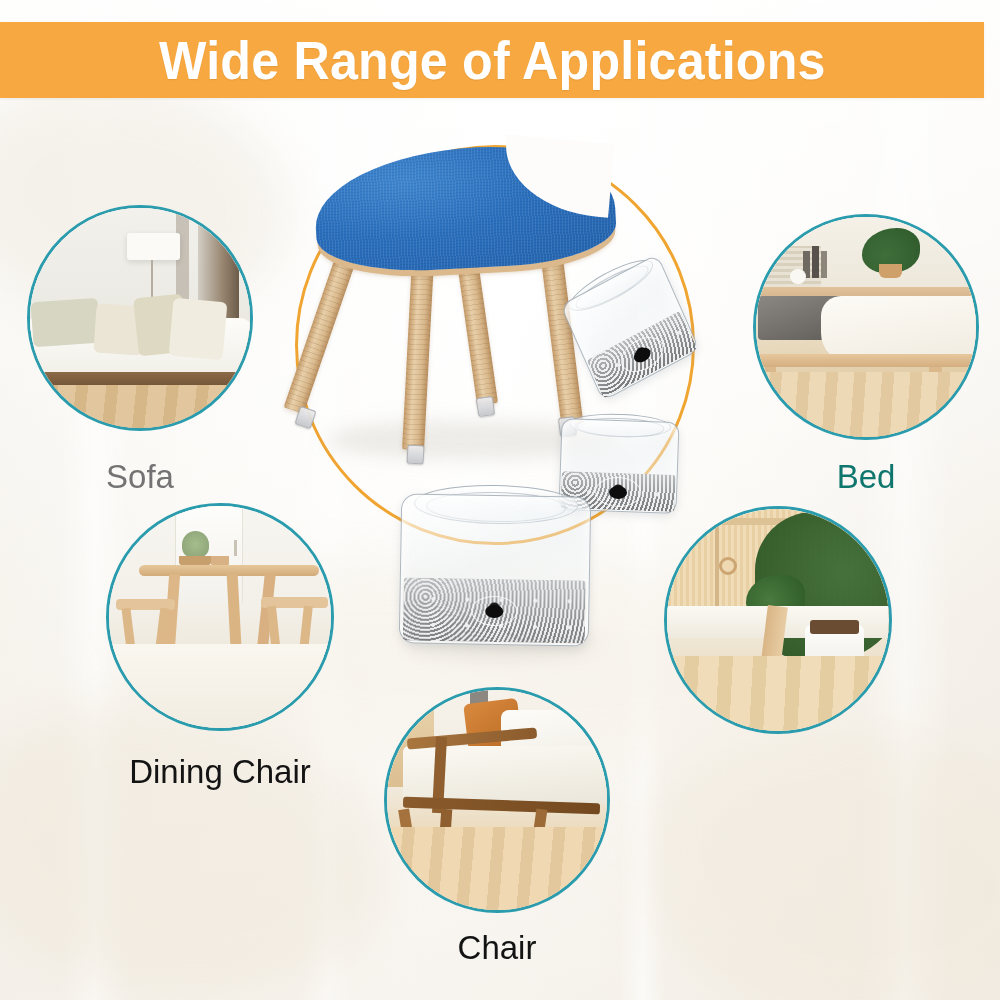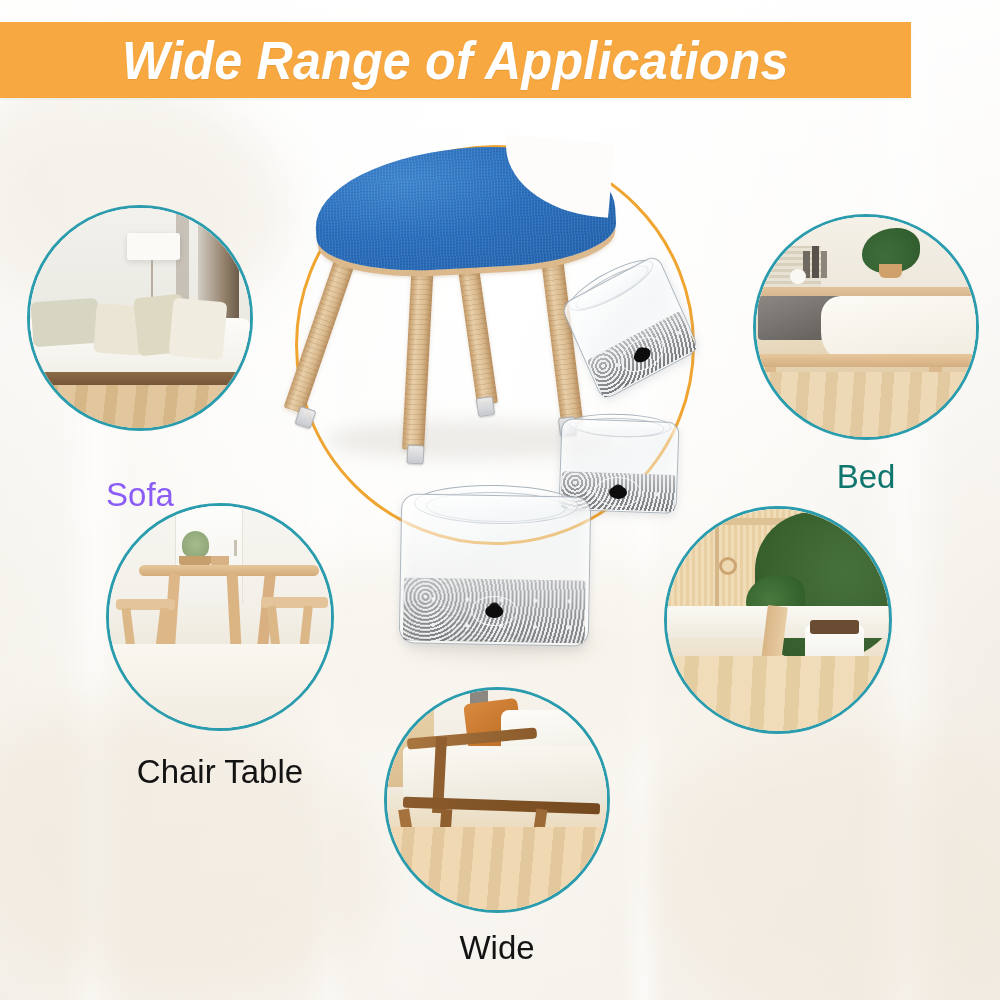--- a/index.html
+++ b/index.html
@@ -19,25 +19,24 @@
   .bg-wash.w2 {
     background:
       linear-gradient(180deg, rgba(255,255,255,.92) 0%, rgba(255,255,255,.55) 34%, rgba(249,246,240,.2) 60%, rgba(241,235,226,.55) 100%);
   }
   
   .pillar { position:absolute; top:0; bottom:0; background:linear-gradient(90deg,rgba(255,255,255,0),rgba(255,255,255,.85),rgba(255,255,255,0)); }
   .smudge { position:absolute; border-radius:40% 60% 45% 55%; filter:blur(26px); }
 
   
   #header-band {
-    position:absolute; left:0; top:22px; width:911px; height:76px;
+    position:absolute; left:0; top:22px; width:984px; height:76px;
     background:#f7a841;
     display:flex; align-items:center; justify-content:center;
     box-shadow:0 1px 3px rgba(0,0,0,.06);
-    font-style:italic;
   }
   #header-title {
     color:#ffffff;
     font-size:54px;
     line-height:56px;
     font-weight:bold;
     letter-spacing:.2px;
     transform:scaleX(.93);
     white-space:nowrap;
     text-shadow:0 1px 1px rgba(150,95,20,.18);
@@ -228,21 +227,21 @@
       <div style="position:absolute;left:55%;top:24%;width:2px;height:22%;background:#b6ada0"></div>
       <div style="position:absolute;left:0;top:50%;right:0;height:32%;background:linear-gradient(180deg,#fdfcf9,#efece4);border-radius:6px 12px 0 0;box-shadow:0 -1px 0 #e3ded3 inset"></div>
       <div style="position:absolute;left:2%;top:42%;width:30%;height:20%;background:#d7d6c3;border-radius:6px;transform:rotate(-4deg)"></div>
       <div style="position:absolute;left:30%;top:44%;width:22%;height:22%;background:#eae5d4;border-radius:6px;transform:rotate(4deg)"></div>
       <div style="position:absolute;left:48%;top:40%;width:22%;height:26%;background:#ddd9c2;border-radius:6px;transform:rotate(-6deg)"></div>
       <div style="position:absolute;left:64%;top:42%;width:24%;height:26%;background:#f0ecdf;border-radius:6px;transform:rotate(5deg)"></div>
       <div style="position:absolute;left:0;top:74%;right:0;height:8%;background:linear-gradient(180deg,#8b6a47,#6d4f33)"></div>
       <div style="position:absolute;left:0;top:80%;right:0;bottom:0;background:repeating-linear-gradient(96deg,#e2c79e 0 18px,#d6b788 18px 30px)"></div>
     </div>
   </div>
-  <div class="bubble-label thin" style="left: 40px; top: 477px; width: 200px; color: #8b5cf6;">Sofa</div>
+  <div class="bubble-label thin" style="left: 40px; top: 459px; width: 200px; color: #737373;">Sofa</div>
 
   <div class="bubble teal" style="left: 753px; top: 214px; width: 226px; height: 226px; border-color: rgb(42, 156, 173);">
     <div class="photo" style="background:linear-gradient(175deg,#f3efe7 0%,#eee8dc 30%,#e8d9bd 55%,#e0c89f 78%,#d5b987 100%);">
       <div style="position:absolute;left:0;top:0;right:0;height:38%;background:linear-gradient(180deg,#f5f1e8,#ece6d9)"></div>
       <div style="position:absolute;left:4%;top:14%;width:26%;height:18%;background:repeating-linear-gradient(0deg,#e8e2d4 0 3px,#d8d0bd 3px 6px);border-radius:2px"></div>
       <div style="position:absolute;left:22%;top:16%;width:3%;height:12%;background:#6e6a62"></div>
       <div style="position:absolute;left:26%;top:14%;width:3%;height:14%;background:#57534c"></div>
       <div style="position:absolute;left:30%;top:16%;width:2.5%;height:12%;background:#8c8579"></div>
       <div style="position:absolute;left:16%;top:24%;width:7%;height:7%;background:#faf8f3;border-radius:50%"></div>
       <div style="position:absolute;left:48%;top:6%;width:26%;height:20%;background:radial-gradient(circle at 40% 60%,#3f6e3a,#2f5a2c);border-radius:60% 40% 50% 40%"></div>
@@ -271,21 +270,21 @@
       <div style="position:absolute;left:68%;top:31%;width:5%;height:32%;background:#d8b081;transform:rotate(6deg)"></div>
       <div style="position:absolute;left:4%;top:42%;width:26%;height:5%;background:#e3c49b;border-radius:4px"></div>
       <div style="position:absolute;left:8%;top:46%;width:4%;height:26%;background:#dcb889;transform:rotate(-7deg)"></div>
       <div style="position:absolute;left:22%;top:46%;width:4%;height:24%;background:#dcb889;transform:rotate(7deg)"></div>
       <div style="position:absolute;left:68%;top:41%;right:2%;height:5%;background:#e3c49b;border-radius:4px"></div>
       <div style="position:absolute;left:72%;top:45%;width:4%;height:26%;background:#dcb889;transform:rotate(-6deg)"></div>
       <div style="position:absolute;left:86%;top:45%;width:4%;height:24%;background:#dcb889;transform:rotate(6deg)"></div>
       <div style="position:absolute;left:0;top:62%;right:0;bottom:0;background:linear-gradient(180deg,#faf7f0,#f1ece1)"></div>
     </div>
   </div>
-  <div class="bubble-label thin" style="left: 100px; top: 754px; width: 240px; color: rgb(19, 19, 19);">Chair Table</div>
+  <div class="bubble-label thin" style="left: 100px; top: 754px; width: 240px; color: rgb(19, 19, 19);">Dining Chair</div>
 
   <div class="bubble teal" style="left: 664px; top: 506px; width: 228px; height: 228px; border-color: rgb(42, 156, 173);">
     <div class="photo" style="background:linear-gradient(180deg,#f4f0e6 0%,#f0eadd 50%,#ecdfc6 72%,#e6d4b2 100%);">
       <div style="position:absolute;left:0;top:0;right:0;height:44%;background:repeating-linear-gradient(90deg,#f0dcb6 0 3px,#e8d0a4 3px 6px)"></div>
       <div style="position:absolute;left:0;top:5%;right:0;height:3%;background:#ddc296"></div>
       <div style="position:absolute;left:22%;top:8%;width:2%;height:36%;background:#d4b689"></div>
       <div style="position:absolute;left:24%;top:22%;width:8%;height:8%;border:3px solid #cda572;border-radius:50%;background:#eed9b2"></div>
       <div style="position:absolute;left:40%;top:2%;right:-6%;height:66%;background:radial-gradient(ellipse at 60% 40%,#3d6b36,#27511f);border-radius:45% 55% 60% 40%;opacity:.95"></div>
       <div style="position:absolute;left:36%;top:30%;width:26%;height:22%;background:radial-gradient(circle at 40% 50%,#4a7a3f,#2d5926);border-radius:60% 40% 50% 50%"></div>
       <div style="position:absolute;left:0;top:44%;right:0;height:14%;background:linear-gradient(180deg,#fbf9f4,#eeeade)"></div>
@@ -305,15 +304,15 @@
       <div style="position:absolute;left:8%;top:26%;right:0%;height:26%;background:linear-gradient(175deg,#fbf9f3,#eae6da);border-radius:6px"></div>
       <div style="position:absolute;left:10%;top:20%;width:58%;height:5%;background:linear-gradient(90deg,#a9763f,#8b5b2c);border-radius:4px;transform:rotate(-5deg)"></div>
       <div style="position:absolute;left:22%;top:22%;width:5%;height:34%;background:#8f5f30;transform:rotate(3deg)"></div>
       <div style="position:absolute;left:8%;top:50%;right:4%;height:5%;background:linear-gradient(90deg,#8a5b2c,#74491f);border-radius:3px;transform:rotate(2deg)"></div>
       <div style="position:absolute;left:8%;top:54%;width:5%;height:28%;background:#a5713c;transform:rotate(-9deg)"></div>
       <div style="position:absolute;left:24%;top:54%;width:5%;height:30%;background:#8f5f30;transform:rotate(4deg)"></div>
       <div style="position:absolute;left:66%;top:54%;width:5%;height:22%;background:#9c6a37;transform:rotate(8deg)"></div>
       <div style="position:absolute;left:0;top:62%;right:0;bottom:0;background:repeating-linear-gradient(95deg,#f0d9b2 0 18px,#e4c89d 18px 30px)"></div>
     </div>
   </div>
-  <div class="bubble-label thin" style="left: 397px; top: 930px; width: 200px; color: rgb(19, 19, 19);">Wide</div>
+  <div class="bubble-label thin" style="left: 397px; top: 930px; width: 200px; color: rgb(19, 19, 19);">Chair</div>
 
 </div>
 
 </body></html>

